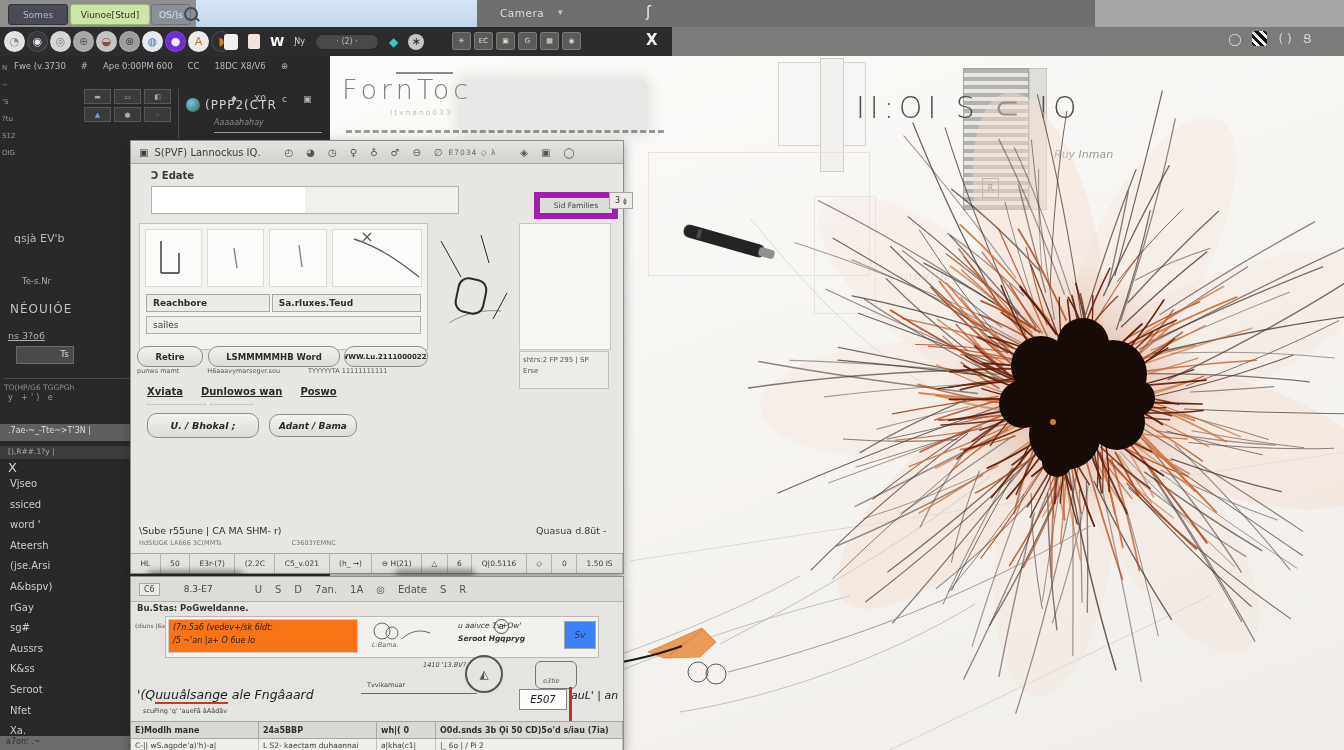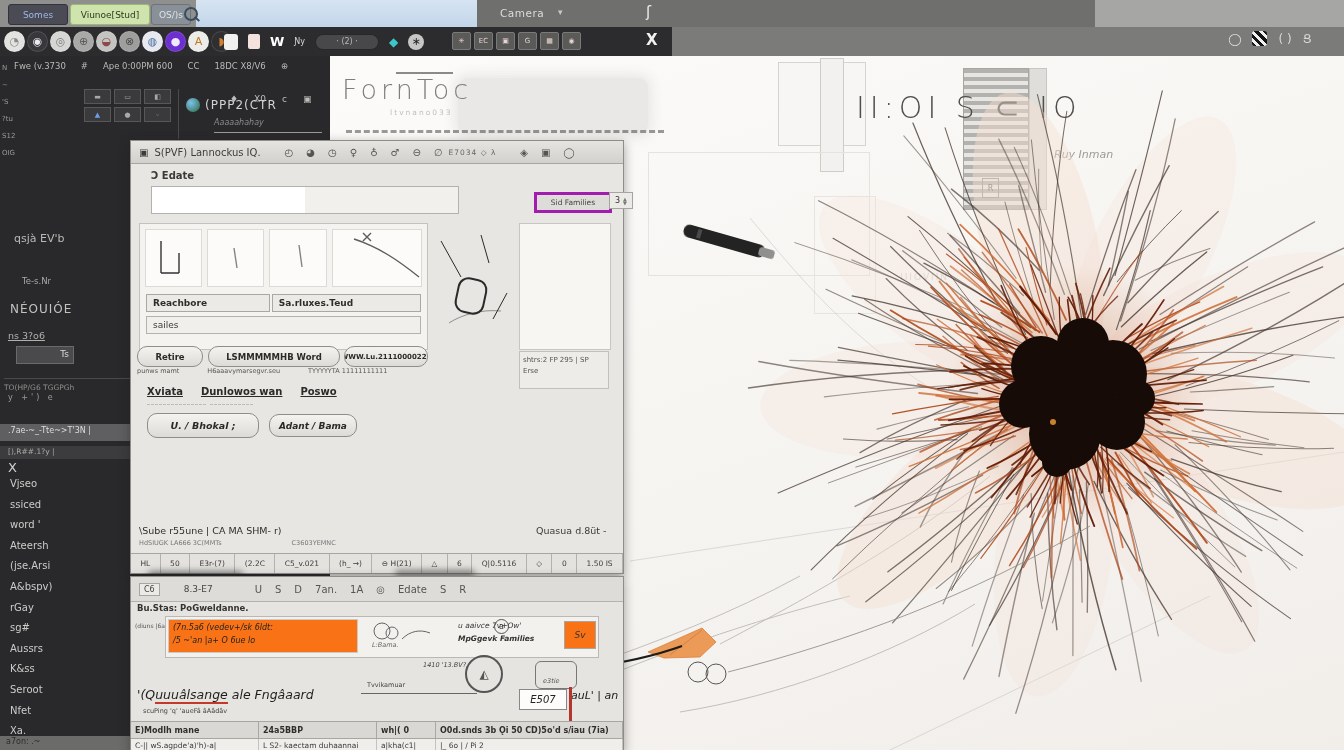--- a/index.html
+++ b/index.html
@@ -84,21 +84,21 @@
   
   .dlg{position:absolute;background:#e8e6e3;border:1px solid #8f8d89;box-shadow:0 3px 10px rgba(30,30,30,.4)}
   .dtitle{position:absolute;left:0;top:0;right:0;height:22px;background:linear-gradient(#e6e4e0,#d3d1cd);border-bottom:1px solid #a8a6a2;display:flex;align-items:center;gap:6px;padding:0 8px;font-size:10px;color:#3c3c3a;white-space:nowrap}
   .ticons{display:flex;gap:13px;margin-left:18px;font-size:10px;color:#555553}
   .tmid{font-size:7.5px;color:#666;letter-spacing:1px}
   
   .dlg1{left:130px;top:140px;width:492px;height:432px}
   .d-label{position:absolute;left:20px;top:29px;font-size:10px;color:#3a3a38;font-weight:bold}
   .d-input{position:absolute;left:20px;top:45px;width:306px;height:26px;background:#fff;border:1px solid #b4b2ae}
   .d-input i{position:absolute;right:0;top:0;width:50%;height:100%;background:#f1f0ed}
-  .selfam{position:absolute;left:403px;top:51px;width:72px;height:15px;background:#dedcd8;border:3px solid #a21caf;font-size:7.5px;color:#444;display:flex;align-items:center;justify-content:center}
+  .selfam{position:absolute;left:403px;top:51px;width:72px;height:15px;background:#dedcd8;border:6px solid #a21caf;font-size:7.5px;color:#444;display:flex;align-items:center;justify-content:center}
   .spin{position:absolute;left:478px;top:51px;width:22px;height:15px;background:#eceae6;border:1px solid #a6a4a0;font-size:8px;display:flex;align-items:center;justify-content:center;color:#333}
   .spin b{font-size:5px;margin-left:3px;color:#777;line-height:4px}
   .panelA{position:absolute;left:8px;top:82px;width:287px;height:125px;background:#f4f3f0;border:1px solid #c4c2be}
   .tiles{position:absolute;left:5px;top:5px;right:5px;height:58px;display:flex;gap:5px}
   .tile{background:#fcfbf9;border:1px solid #dcdad6;flex:1}
   .tile.wide{flex:1.6}
   .segrow{position:absolute;left:6px;top:70px;right:6px;height:18px;display:flex;gap:2px}
   .segb{background:#eceae7;border:1px solid #aaa8a4;font-size:9px;font-weight:bold;color:#2e2e2c;display:flex;align-items:center;padding-left:6px;overflow:hidden;white-space:nowrap}
   .fullcombo{position:absolute;left:6px;top:92px;right:6px;height:16px;background:#f0efec;border:1px solid #b4b2ae;font-size:9px;color:#3a3a38;display:flex;align-items:center;padding-left:6px}
   .panelB{position:absolute;left:300px;top:82px;width:82px;height:168px;background:#f6f5f2;border:1px solid #c6c4c0}
@@ -127,21 +127,21 @@
   .d2bar{position:absolute;left:0;top:0;right:0;height:24px;background:#dedcd8;border-bottom:1px solid #b4b2ae;display:flex;align-items:center;gap:24px;padding:0 8px;font-size:9px;color:#444442}
   .d2bar .bx{border:1px solid #a8a6a2;background:#eceae6;padding:1px 4px;font-size:8px}
   .d2label{position:absolute;left:6px;top:26px;font-size:8.5px;font-weight:bold;color:#33332f}
   .d2left{position:absolute;left:4px;top:44px;font-size:6px;color:#555;line-height:1.8}
   .d2card{position:absolute;left:34px;top:39px;width:432px;height:40px;background:#f2f1ee;border:1px solid #bab8b4}
   .c1{position:absolute;left:2px;top:2px;width:190px;height:34px;background:#f97316;border:1px solid #cccac6;font-size:8px;font-style:italic;color:#222;padding:2px 4px;box-sizing:border-box;line-height:1.6;white-space:nowrap;overflow:hidden}
   .c2{position:absolute;left:200px;top:2px;width:80px;height:34px}
   .c2cap{position:absolute;left:6px;top:22px;font-size:6.5px;color:#666;font-style:italic}
   .c3{position:absolute;left:292px;top:3px;width:104px;font-size:7.5px;font-style:italic;color:#333;line-height:1.7;white-space:nowrap;overflow:hidden}
   .ca{position:absolute;left:328px;top:2px;width:13px;height:13px;border:1px solid #555;border-radius:50%;font-size:8px;display:flex;align-items:center;justify-content:center;color:#333}
-  .svbox{position:absolute;left:398px;top:4px;width:30px;height:26px;background:#f97316;border:1px solid #a8a6a2;font-size:9px;font-style:italic;display:flex;align-items:center;justify-content:center;color:#333}
+  .svbox{position:absolute;left:398px;top:4px;width:30px;height:26px;background:#3b82f6;border:1px solid #a8a6a2;font-size:9px;font-style:italic;display:flex;align-items:center;justify-content:center;color:#333}
   .d2date{position:absolute;left:292px;top:84px;font-size:6.5px;color:#444;font-style:italic}
   .skcirc{position:absolute;left:334px;top:78px;width:34px;height:34px;border:2px solid #555;border-radius:50%;display:flex;align-items:center;justify-content:center;color:#555;font-size:12px}
   .skbox{position:absolute;left:404px;top:84px;width:40px;height:26px;border:1.5px solid #777;border-radius:6px}
   .skcap{position:absolute;left:412px;top:100px;font-size:6.5px;color:#555;font-style:italic}
   .d2midlab{position:absolute;left:236px;top:104px;font-size:6.5px;color:#444}
   .d2rule{position:absolute;left:230px;top:116px;width:116px;border-top:1px solid #666}
   .d2hand{position:absolute;left:6px;top:110px;font-size:12.5px;font-style:italic;color:#1e1e1c;white-space:nowrap}
   .d2hand .rd{border-bottom:2px solid #c23b2a}
   .d2hand2{position:absolute;left:12px;top:130px;font-size:6.5px;color:#444;white-space:nowrap}
   .formula{position:absolute;left:388px;top:112px;width:46px;height:19px;background:#fdfcfa;border:1px solid #888;font-size:10px;font-style:italic;display:flex;align-items:center;justify-content:center;color:#222}
@@ -771,21 +771,21 @@
           <g stroke="#666" fill="none">
             <circle cx="16" cy="12" r="8"></circle>
               <circle cx="26" cy="14" r="6"></circle>
             <path d="M36 20 C44 12 54 10 64 14"></path>
           </g>
         </svg>
         <div class="c2cap">L:Bama.</div>
       </div>
       <div class="c3">
         <span>u aaivce 7v+Ow'</span><br>
-        <b>MpGgevk Families</b>
+        <b>Seroot Hgqpryg</b>
       </div>
       <div class="ca">a</div>
       <div class="svbox">Sv</div>
     </div>
     <div class="d2date">1410 '13.BV?</div>
     <div class="skcirc">◭</div>
     <div class="skbox"></div>
     <div class="skcap">e3tie</div>
     <div class="d2midlab">Tvvikamuar</div>
     <div class="d2rule"></div>

